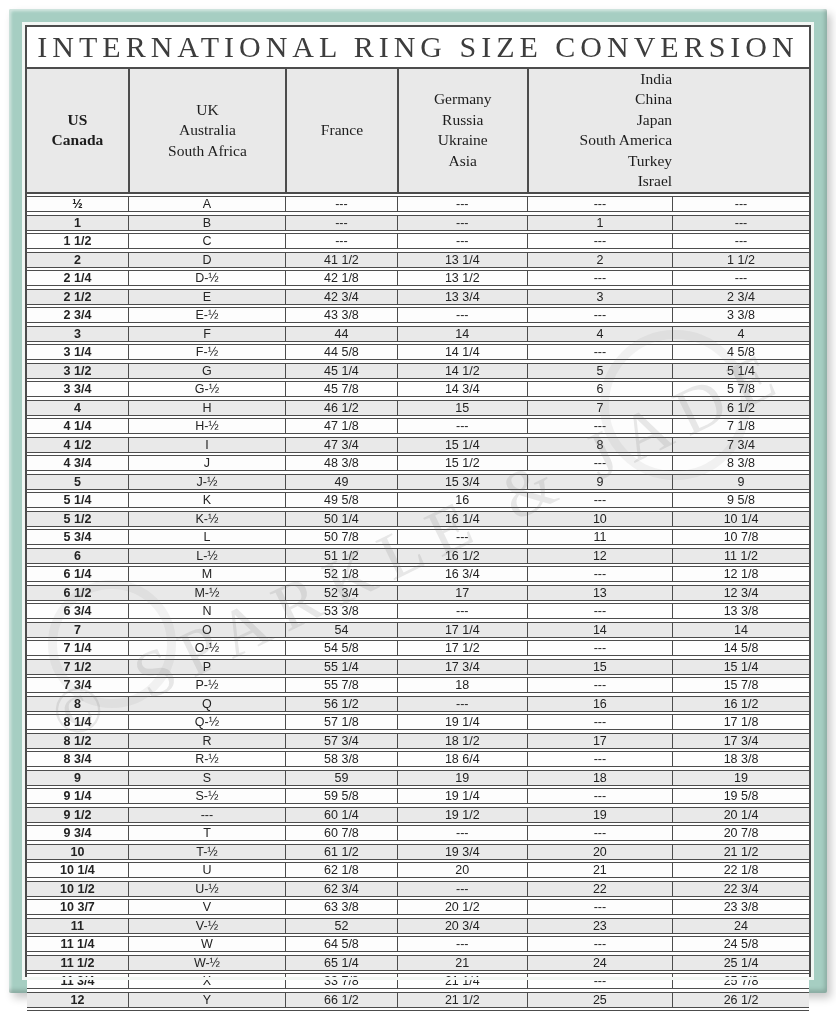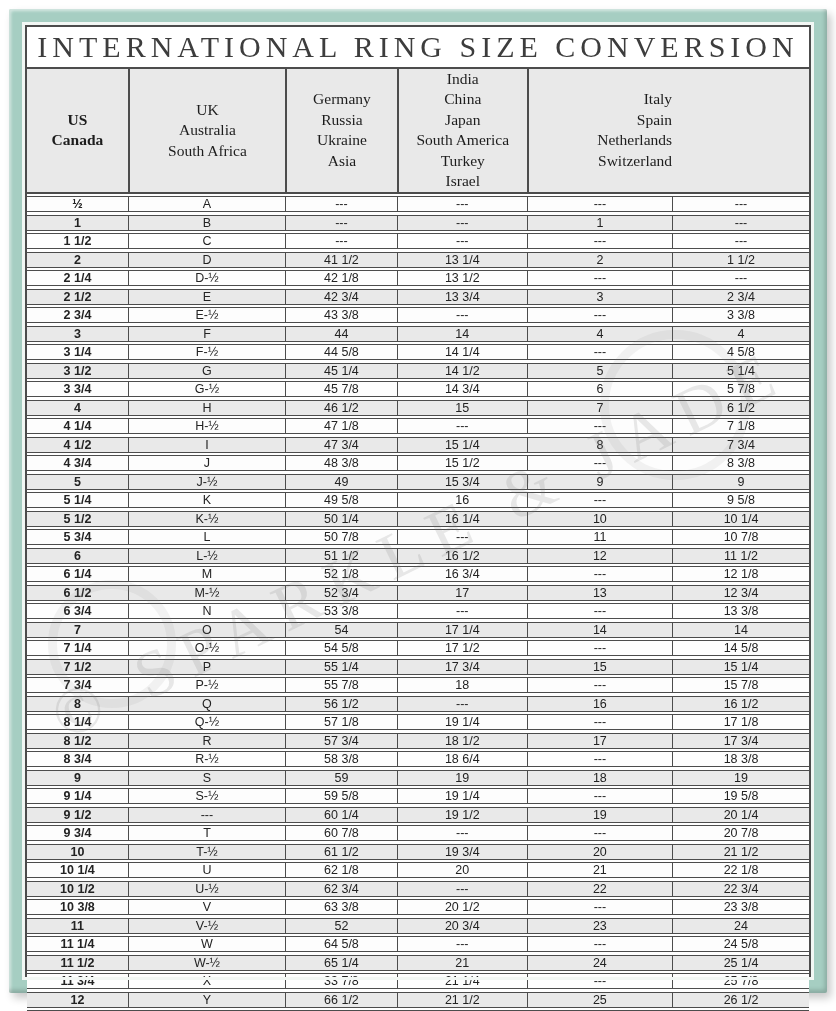--- a/index.html
+++ b/index.html
@@ -119,39 +119,36 @@
         <div class="hcell">
           <div>US</div>
           <div>Canada</div>
         </div>
         <div class="hcell">
           <div>UK</div>
           <div>Australia</div>
           <div>South Africa</div>
         </div>
         <div class="hcell">
+          <div>France</div>
+        </div>
+        <div class="hcell">
           <div>Germany</div>
           <div>Russia</div>
           <div>Ukraine</div>
           <div>Asia</div>
         </div>
         <div class="hcell">
           <div>India</div>
           <div>China</div>
           <div>Japan</div>
           <div>South America</div>
           <div>Turkey</div>
           <div>Israel</div>
         </div>
-        <div class="hcell">
-          <div>Italy</div>
-          <div>Spain</div>
-          <div>Netherlands</div>
-          <div>Switzerland</div>
-        </div>
       </div>
 
     <div class="tbody">
         <div class="row">
           <div class="cell">½</div>
           <div class="cell">A</div>
           <div class="cell">---</div>
           <div class="cell">---</div>
           <div class="cell">---</div>
           <div class="cell">---</div>
@@ -446,21 +443,21 @@
         </div>
         <div class="row">
           <div class="cell">10 1/2</div>
           <div class="cell">U-½</div>
           <div class="cell">62 3/4</div>
           <div class="cell">---</div>
           <div class="cell">22</div>
           <div class="cell">22 3/4</div>
         </div>
         <div class="row">
-          <div class="cell">10 3/8</div>
+          <div class="cell">10 3/7</div>
           <div class="cell">V</div>
           <div class="cell">63 3/8</div>
           <div class="cell">20 1/2</div>
           <div class="cell">---</div>
           <div class="cell">23 3/8</div>
         </div>
         <div class="row">
           <div class="cell">11</div>
           <div class="cell">V-½</div>
           <div class="cell">52</div>

